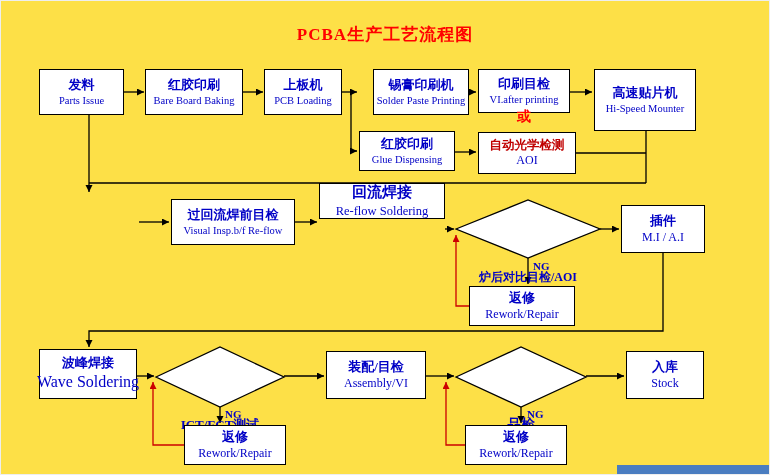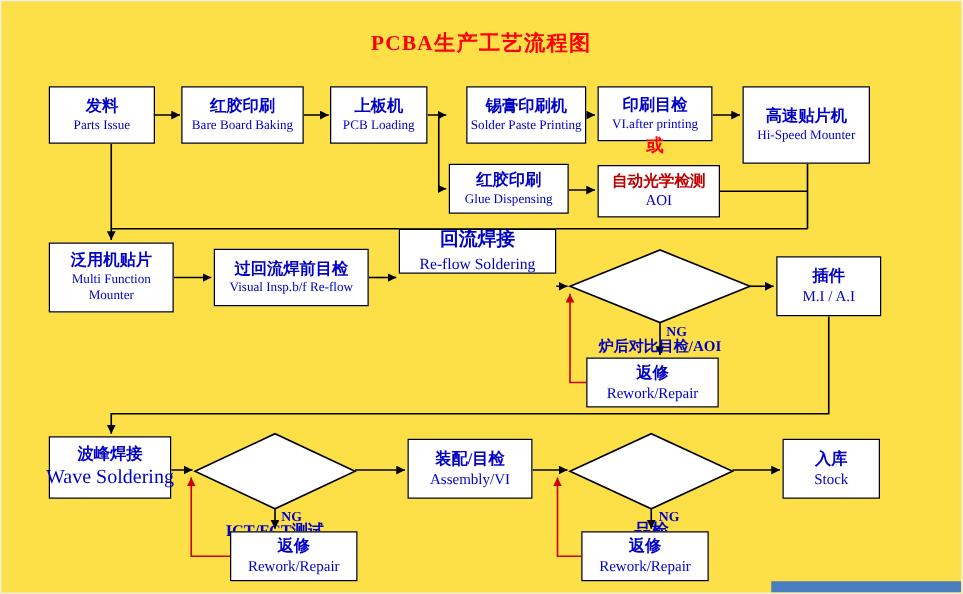--- a/index.html
+++ b/index.html
@@ -117,25 +117,20 @@
 
   <div class="box" style="left:477px;top:131px;width:98px;height:42px">
     <span class="zh aoi-zh" style="font-size:12.5px">自动光学检测</span>
     <span class="en" style="font-size:12px">AOI</span>
   </div>
   <div class="box" style="left:358px;top:130px;width:96px;height:40px">
     <span class="zh">红胶印刷</span>
     <span class="en">Glue Dispensing</span>
   </div>
 
-  <div class="box" style="left:38px;top:193px;width:100px;height:56px">
-    <span class="zh">泛用机贴片</span>
-    <span class="en">Multi Function</span>
-    <span class="en">Mounter</span>
-  </div>
   <div class="box" style="left:170px;top:198px;width:124px;height:46px">
     <span class="zh">过回流焊前目检</span>
     <span class="en">Visual Insp.b/f Re-flow</span>
   </div>
   <div class="box" style="left:318px;top:182px;width:126px;height:36px">
     <span class="zh big">回流焊接</span>
     <span class="en big">Re-flow  Soldering</span>
   </div>
   <div class="dtext" style="left:457px;top:218px;width:140px;height:20px;font-size:12px">炉后对比目检/AOI</div>
   <div class="box" style="left:620px;top:204px;width:84px;height:48px">

